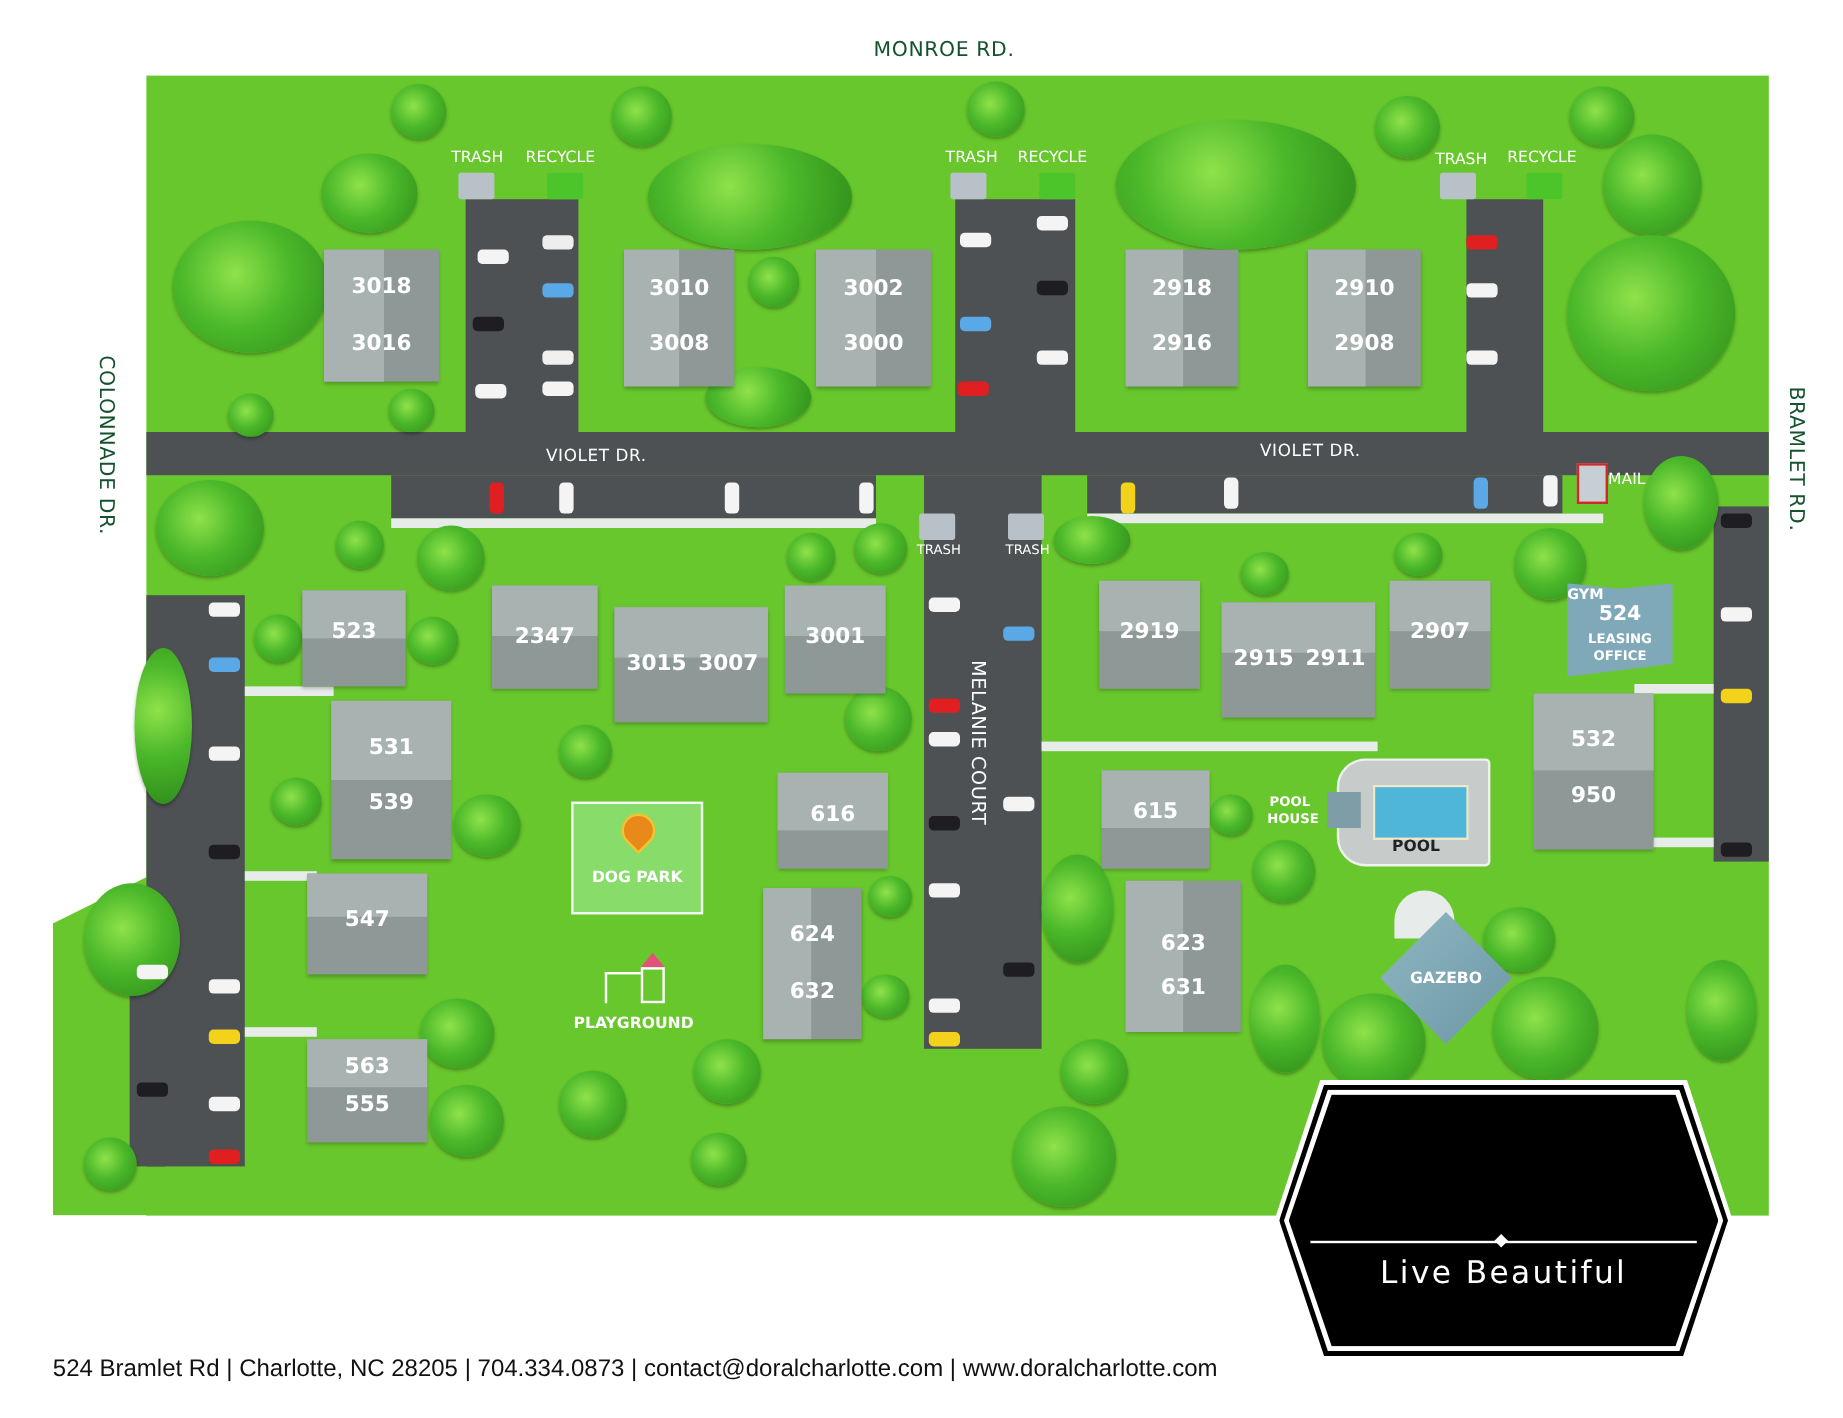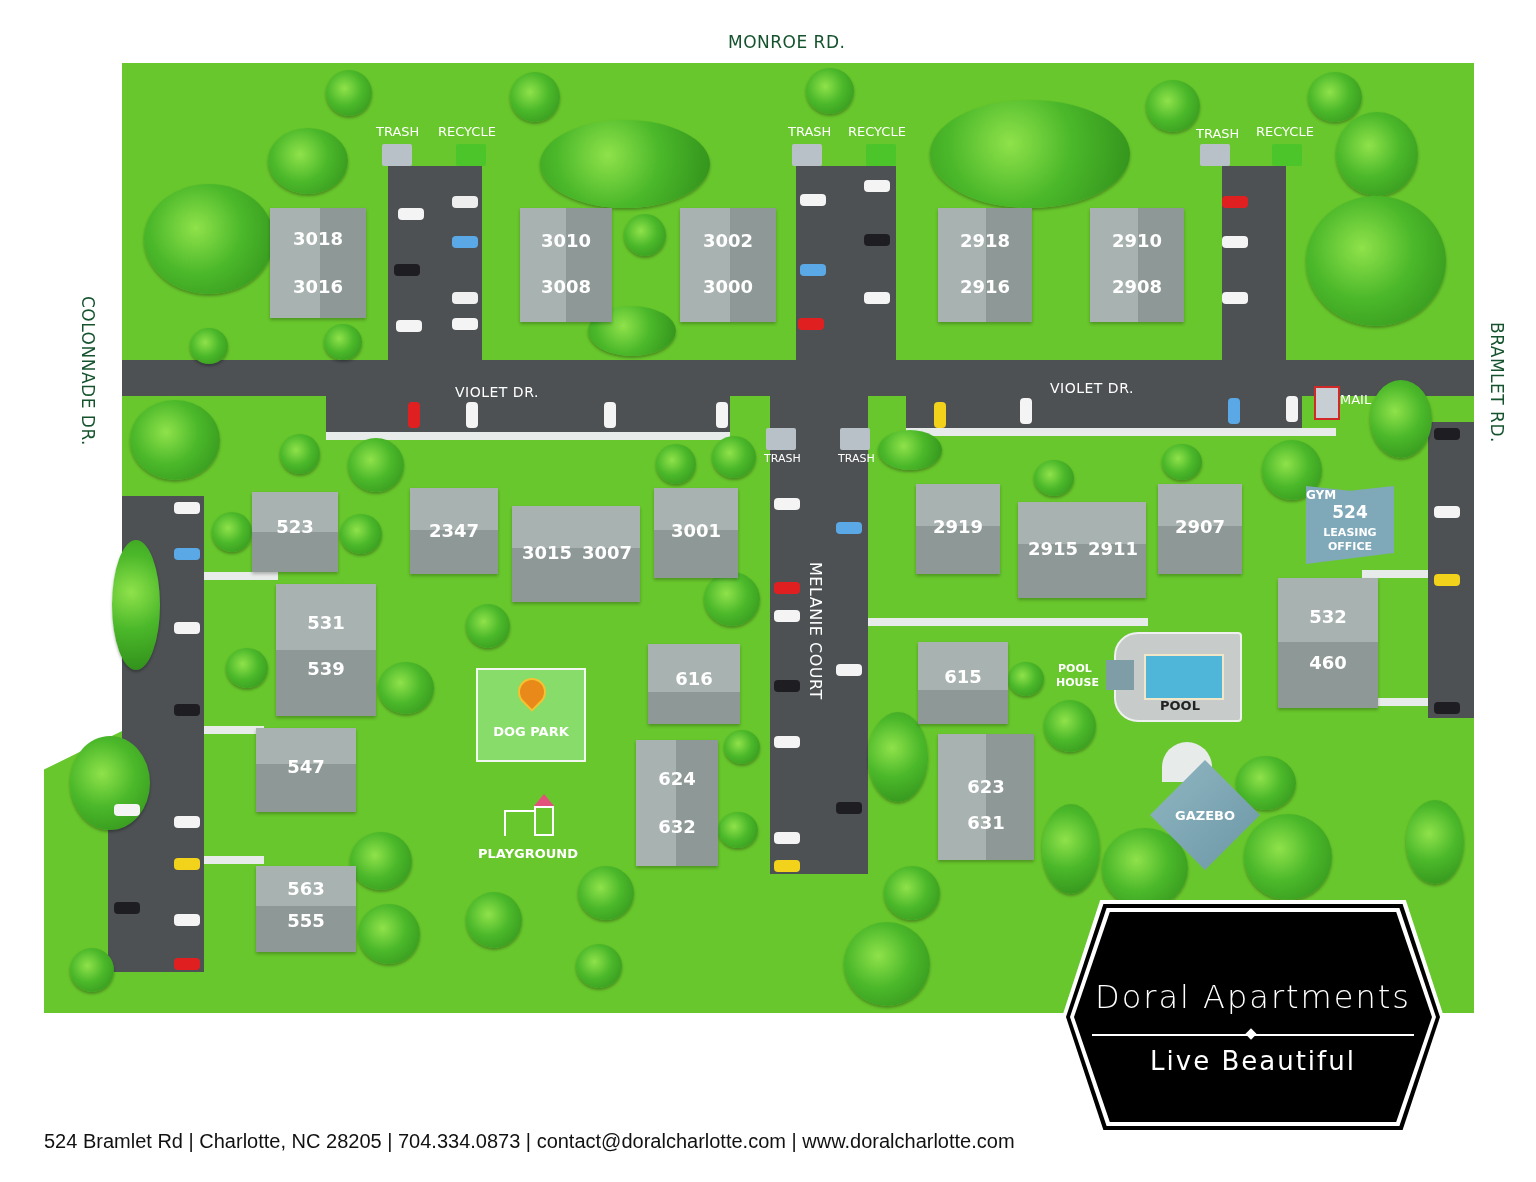--- a/index.html
+++ b/index.html
@@ -1,20 +1,20 @@
 <!DOCTYPE html>
 <html><head>
 <meta charset="utf-8">
 <style>
   html,body{margin:0;padding:0;background:#ffffff;}
   body{width:1536px;height:1182px;position:relative;overflow:hidden;font-family:"Liberation Sans",sans-serif;}
   .abs{position:absolute;}
   .road-label{position:absolute;font-family:"DejaVu Sans",sans-serif;color:#14532d;font-size:17px;letter-spacing:0.5px;}
   .vert{writing-mode:vertical-rl;}
-  .street-text{position:absolute;color:#ffffff;font-family:"DejaVu Sans",sans-serif;font-size:14px;letter-spacing:0.5px;margin-top:12px;}
+  .street-text{position:absolute;color:#ffffff;font-family:"DejaVu Sans",sans-serif;font-size:14px;letter-spacing:0.5px;}
   .bldg{position:absolute;background:#8e9896;box-shadow:0 2px 3px rgba(0,0,0,.25);}
   .bldg .top{position:absolute;left:0;right:0;top:0;background:#a8b2b0;}
   .bldg .lbl{position:absolute;left:0;right:0;text-align:center;color:#fff;font-weight:bold;font-size:18px;font-family:"DejaVu Sans",sans-serif;}
   .lot{position:absolute;background:#4d5153;}
   .walk{position:absolute;background:#e7ebe9;}
   .tree{position:absolute;border-radius:50%;background:radial-gradient(circle at 40% 40%,#8fe24a 0%,#4bb82a 45%,#2f8d1a 100%);box-shadow:0 2px 3px rgba(0,0,0,.3);}
   .car{position:absolute;width:26px;height:12px;border-radius:4px;}
   .bin{position:absolute;width:30px;height:22px;border-radius:2px;}
   .bin-label{position:absolute;color:#fff;font-size:13px;font-family:"DejaVu Sans",sans-serif;}
   .amenity-lbl{position:absolute;color:#fff;font-weight:bold;font-family:"DejaVu Sans",sans-serif;}
@@ -264,21 +264,21 @@
     <div class="lbl" style="top:24px;">615</div>
   </div>
   <div class="bldg" style="left:938px;top:734px;width:96px;height:126px;">
     <div class="top" style="height:126px;width:48px;"></div>
     <div class="lbl" style="top:42px;">623</div>
     <div class="lbl" style="top:78px;">631</div>
   </div>
   <div class="bldg" style="left:1278px;top:578px;width:100px;height:130px;">
     <div class="top" style="height:64px;"></div>
     <div class="lbl" style="top:28px;">532</div>
-    <div class="lbl" style="top:74px;">460</div>
+    <div class="lbl" style="top:74px;">950</div>
   </div>
 
   <div class="abs" style="left:1306px;top:486px;width:88px;height:78px;background:#7fa9b8;clip-path:polygon(0 0,50% 6%,100% 0,100% 86%,0 100%);">
     <div class="amenity-lbl" style="left:0;right:0;top:2px;text-align:left;font-size:12px;">GYM</div>
     <div class="amenity-lbl" style="left:0;right:0;top:16px;text-align:center;font-size:17px;">524</div>
     <div class="amenity-lbl" style="left:0;right:0;top:40px;text-align:center;font-size:11px;">LEASING</div>
     <div class="amenity-lbl" style="left:0;right:0;top:54px;text-align:center;font-size:11px;">OFFICE</div>
   </div>
 
   <div class="abs" style="left:1314px;top:386px;width:22px;height:30px;border:2px solid #d12828;background:#c7ced4;"></div>
@@ -307,21 +307,20 @@
     <div class="abs" style="left:0;top:16px;width:30px;height:2px;background:#fff;"></div>
     <div class="abs" style="left:0;top:16px;width:2px;height:26px;background:#fff;"></div>
   </div>
   <div class="amenity-lbl" style="left:478px;top:846px;font-size:13px;">PLAYGROUND</div>
 </div>
 
 <div class="abs" style="left:1062px;top:900px;width:382px;height:234px;background:#ffffff;clip-path:polygon(10% 0,90% 0,100% 50%,90% 100%,10% 100%,0 50%);"></div>
 <div class="abs" style="left:1066px;top:904px;width:374px;height:226px;background:#000;clip-path:polygon(10% 0,90% 0,100% 50%,90% 100%,10% 100%,0 50%);">
   <div class="abs" style="left:4px;top:4px;right:4px;bottom:4px;background:#fff;clip-path:polygon(10% 0,90% 0,100% 50%,90% 100%,10% 100%,0 50%);"></div>
   <div class="abs" style="left:8px;top:8px;right:8px;bottom:8px;background:#000;clip-path:polygon(10% 0,90% 0,100% 50%,90% 100%,10% 100%,0 50%);"></div>
-  <div class="abs" style="left:0;right:0;top:74px;text-align:center;color:#fff;font-family:'DejaVu Sans',sans-serif;font-size:32px;letter-spacing:2px;font-weight:300;">Doral Apartments</div>
   <div class="abs" style="left:26px;right:26px;top:130px;height:2px;background:#fff;"></div>
   <div class="abs" style="left:181px;top:126px;width:8px;height:8px;background:#fff;transform:rotate(45deg);"></div>
   <div class="abs" style="left:0;right:0;top:142px;text-align:center;color:#fff;font-family:'DejaVu Sans',sans-serif;font-size:26px;letter-spacing:2px;">Live Beautiful</div>
 </div>
 
 <div class="abs" style="left:44px;top:1130px;font-family:'Liberation Sans',sans-serif;font-size:20px;color:#111;white-space:nowrap;">
   <span>524 Bramlet Rd</span>
   <span>|</span>
   <span>Charlotte, NC 28205</span>
   <span>|</span>

